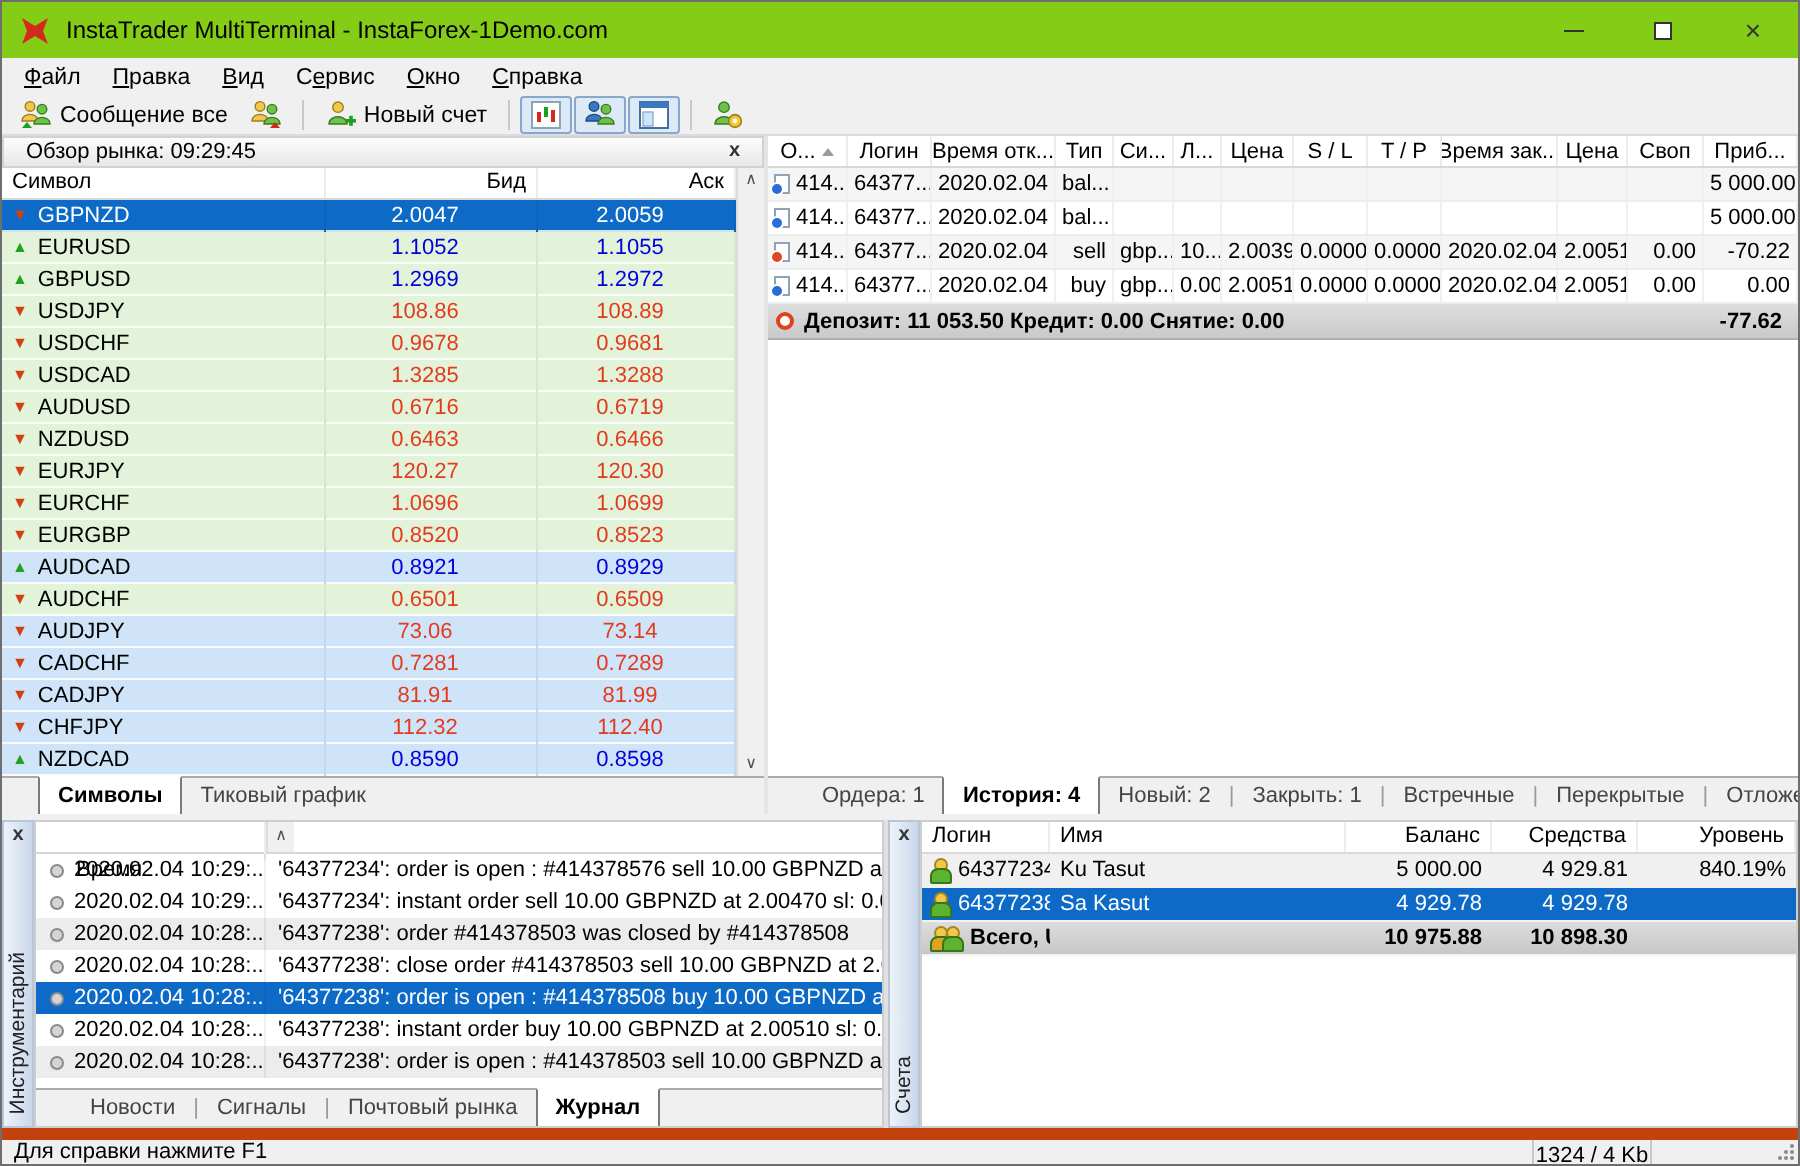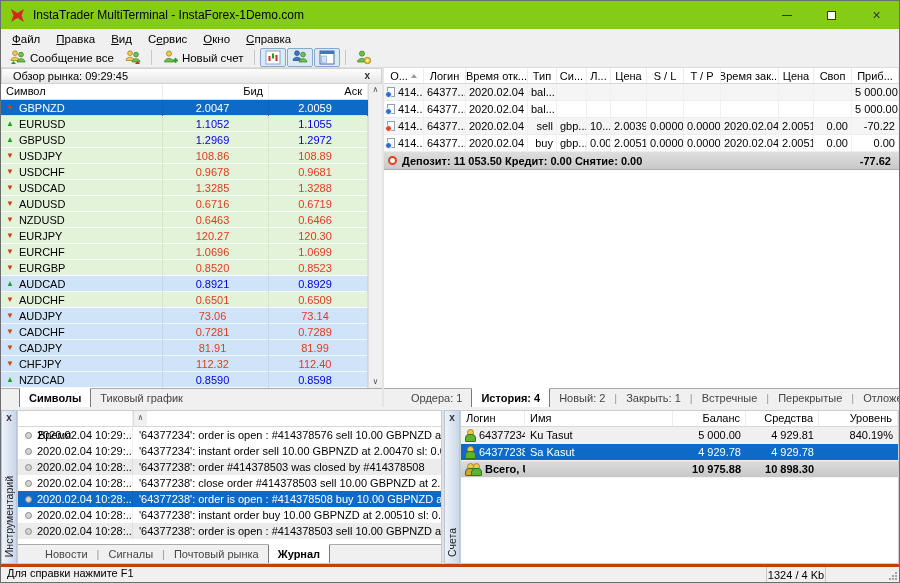--- a/index.html
+++ b/index.html
@@ -119,21 +119,21 @@
   .ac-login { display:flex; align-items:center; gap:4px; padding-left:3px; }
   .person-icon { width:11px; height:13px; position:relative; flex:0 0 11px; }
   .person-icon::before { content:""; position:absolute; top:0; left:3px; width:5px; height:5px; border-radius:50%; background:#f2c84b; border:1px solid #a8861e; }
   .person-icon::after { content:""; position:absolute; bottom:0; left:1px; width:9px; height:6px; border-radius:4px 4px 1px 1px; background:#5cb330; border:1px solid #35761a; }
   .person-icon.p2::before { background:#f2c84b; }
   .person-icon.p2::after { background:#e0a320; }
   .group-pair { display:flex; }
   .group-pair .person-icon + .person-icon { margin-left:-5px; }
 
   
-  .statusbar { height:18px; flex:0 0 18px; background:#f0f0f0; border-top:3px solid #c2410c; display:flex; align-items:flex-start; }
+  .statusbar { height:18px; flex:0 0 18px; background:#f0f0f0; border-top:6px solid #c2410c; display:flex; align-items:flex-end; }
   .status-left { padding-left:6px; flex:1; }
   .status-cell { width:60px; flex:0 0 60px; text-align:center; border-left:1px solid #c8c8c8; border-right:1px solid #c8c8c8; height:100%; line-height:17px; }
   .status-grip-zone { width:73px; flex:0 0 73px; height:100%; position:relative; }
   .grip { position:absolute; right:1px; bottom:1px; }
 </style>
 </head>
 <body>
 
 <div class="window">
 

